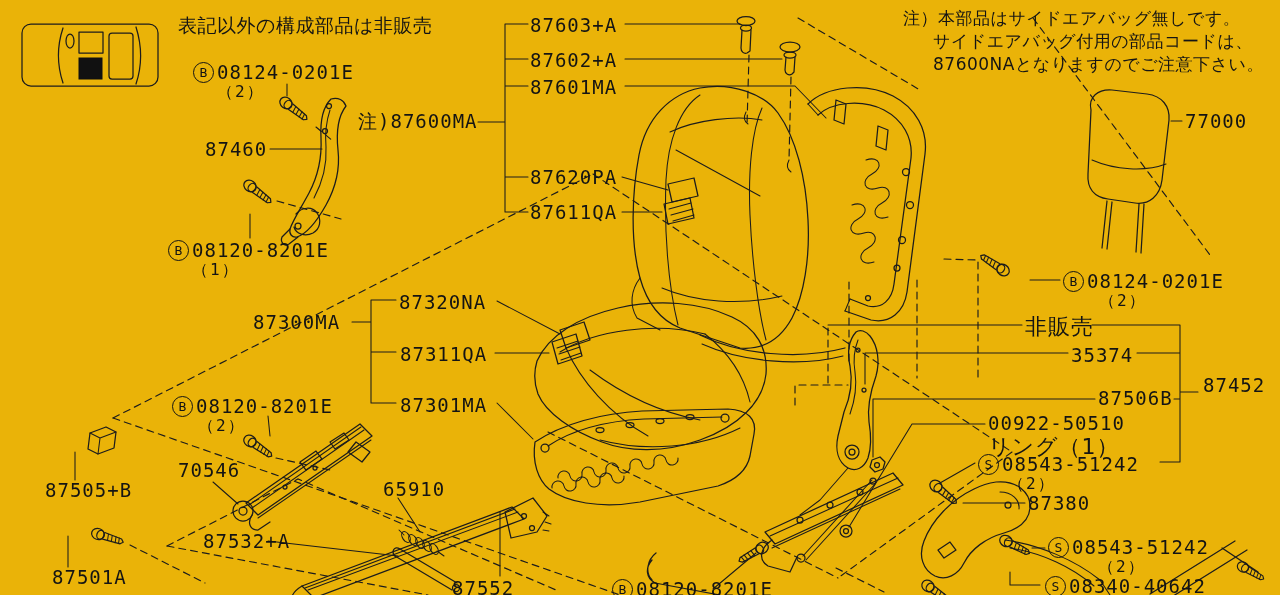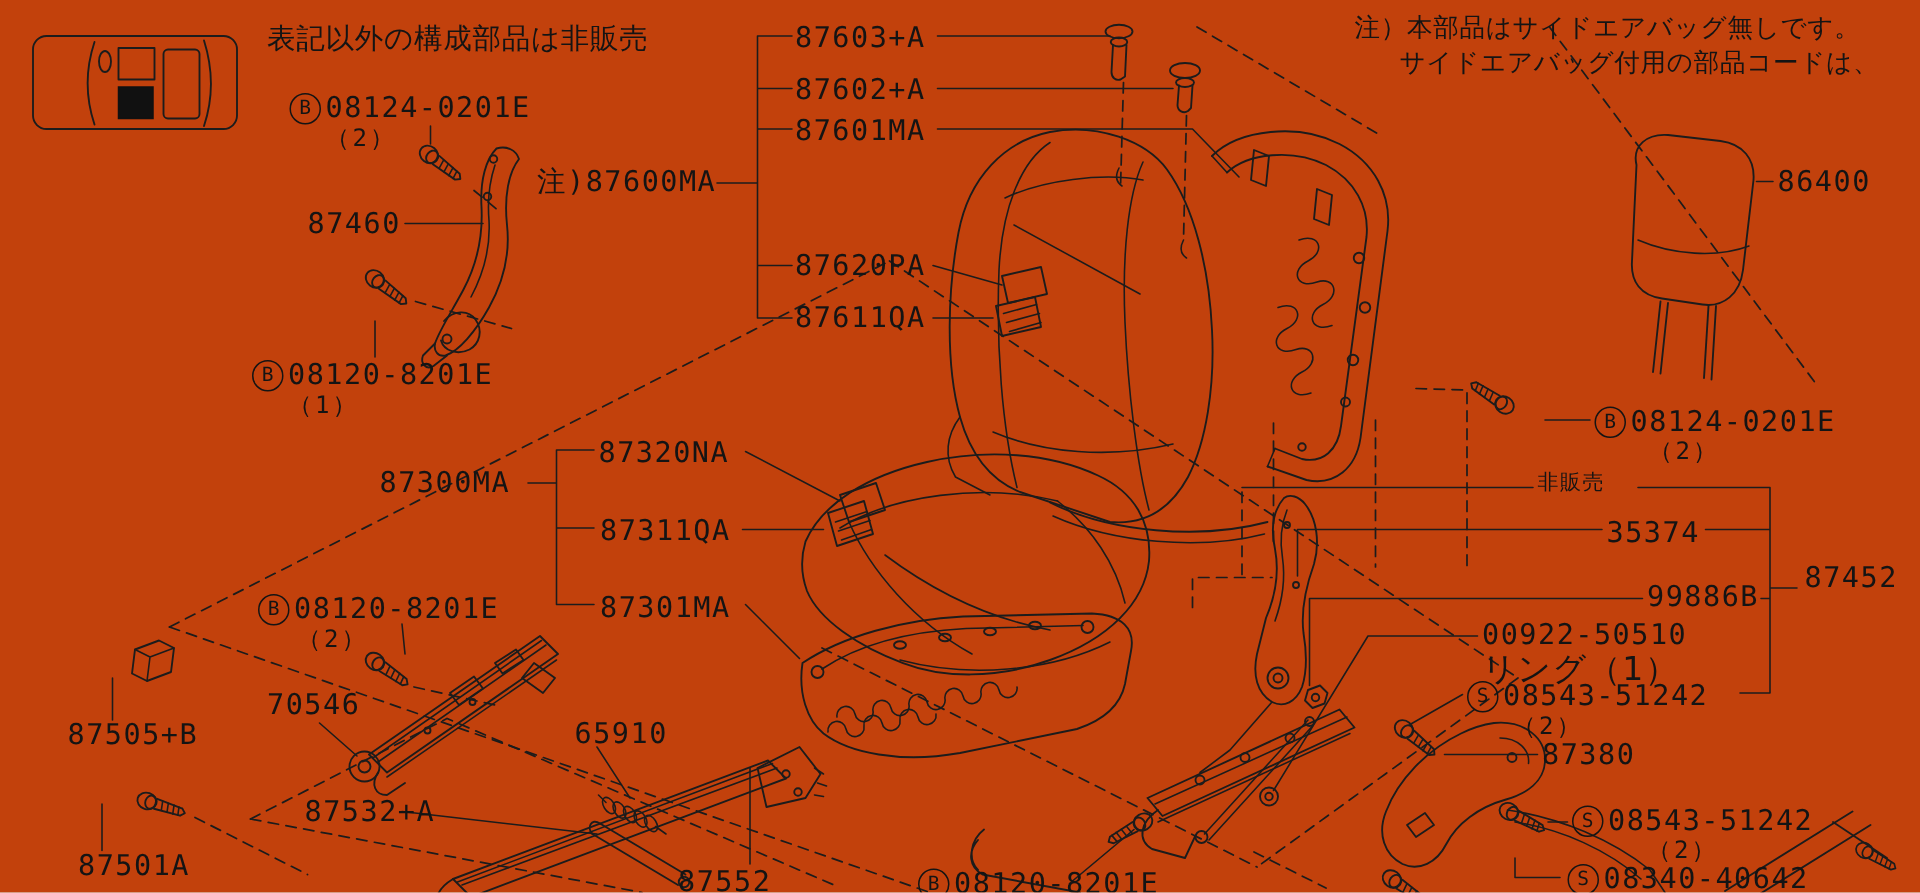--- a/index.html
+++ b/index.html
@@ -1,16 +1,16 @@
 <!DOCTYPE html>
 <html><head>
 <meta charset="utf-8">
 <style>
   html,body{margin:0;padding:0;background:#e8e8e8;}
-  #stage{position:relative;width:1280px;height:595px;background:#c2410c;overflow:hidden;
+  #stage{position:relative;width:1280px;height:595px;background:#eab308;overflow:hidden;
          font-family:"DejaVu Sans Mono",monospace;color:#141414;}
   svg{position:absolute;left:0;top:0;}
   .ln{fill:none;stroke:#1c1c1c;stroke-width:1.25;stroke-linecap:round;stroke-linejoin:round;}
   .thin{stroke-width:1.05;}
   .dsh{fill:none;stroke:#1c1c1c;stroke-width:1.15;stroke-dasharray:7 5;stroke-linecap:round;}
   .fillb{fill:#111;stroke:#111;}
   .lbl{position:absolute;font-size:19px;letter-spacing:1px;white-space:nowrap;line-height:1.05;}
   .lbl .row{display:flex;align-items:center;}
   .circ{display:inline-flex;width:19px;height:19px;min-width:19px;border:1.7px solid #141414;
         border-radius:50%;align-items:center;justify-content:center;font-size:13px;
@@ -268,20 +268,21 @@
     <path class="ln thin" d="M1040,585 L1010,585 L1010,572"></path>
     <path class="ln thin" d="M1030,280 L1060,280"></path>
     <path class="ln thin" d="M1171,121 L1182,121"></path>
   </g>
 </svg>
 
 <div class="jpnote" style="left:178px;top:13px;font-size:19px">表記以外の構成部品は非販売</div>
 
 <div class="jpnote" style="left:933px;top:30px">サイドエアバッグ付用の部品コードは、</div>
 <div class="jpnote" style="left:903px;top:7px">注）本部品はサイドエアバッグ無しです。</div>
+<div class="jpnote" style="left:933px;top:53px">87600NAとなりますのでご注意下さい。</div>
 
 <div class="lbl" style="left:193px;top:62px">
   <span class="row">
         <span class="circ">B</span>
         <span>08124-0201E</span>
       </span>
   <div class="qty" style="margin-left:24px">（2）</div>
 </div>
 
 <div class="lbl" style="left:205px;top:140px">87460</div>
@@ -295,33 +296,33 @@
 </div>
 
 <div class="lbl" style="left:358px;top:112px">注)87600MA</div>
 
 <div class="lbl" style="left:530px;top:16px">87603+A</div>
 <div class="lbl" style="left:530px;top:51px">87602+A</div>
 <div class="lbl" style="left:530px;top:78px">87601MA</div>
 <div class="lbl" style="left:530px;top:168px">87620PA</div>
 <div class="lbl" style="left:530px;top:203px">87611QA</div>
 
-<div class="lbl" style="left:1185px;top:112px">86400</div>
+<div class="lbl" style="left:1185px;top:112px">77000</div>
 
 <div class="lbl" style="left:1063px;top:271px">
   <span class="row">
         <span class="circ">B</span>
         <span>08124-0201E</span>
       </span>
   <div class="qty" style="margin-left:36px">（2）</div>
 </div>
 
-<div class="lbl jp" style="left:1025px;top:315px;font-size:14px">非販売</div>
+<div class="lbl jp" style="left:1025px;top:315px;font-size:22px">非販売</div>
 <div class="lbl" style="left:1071px;top:346px">35374</div>
-<div class="lbl" style="left:1098px;top:389px">99886B</div>
+<div class="lbl" style="left:1098px;top:389px">87506B</div>
 <div class="lbl" style="left:1203px;top:376px">87452</div>
 
 <div class="lbl" style="left:988px;top:414px">
   <div>00922-50510</div>
   <div class="qty jp" style="letter-spacing:1px">リング（1）</div>
 </div>
 
 <div class="lbl" style="left:978px;top:454px">
   <span class="row">
         <span class="circ">S</span>

